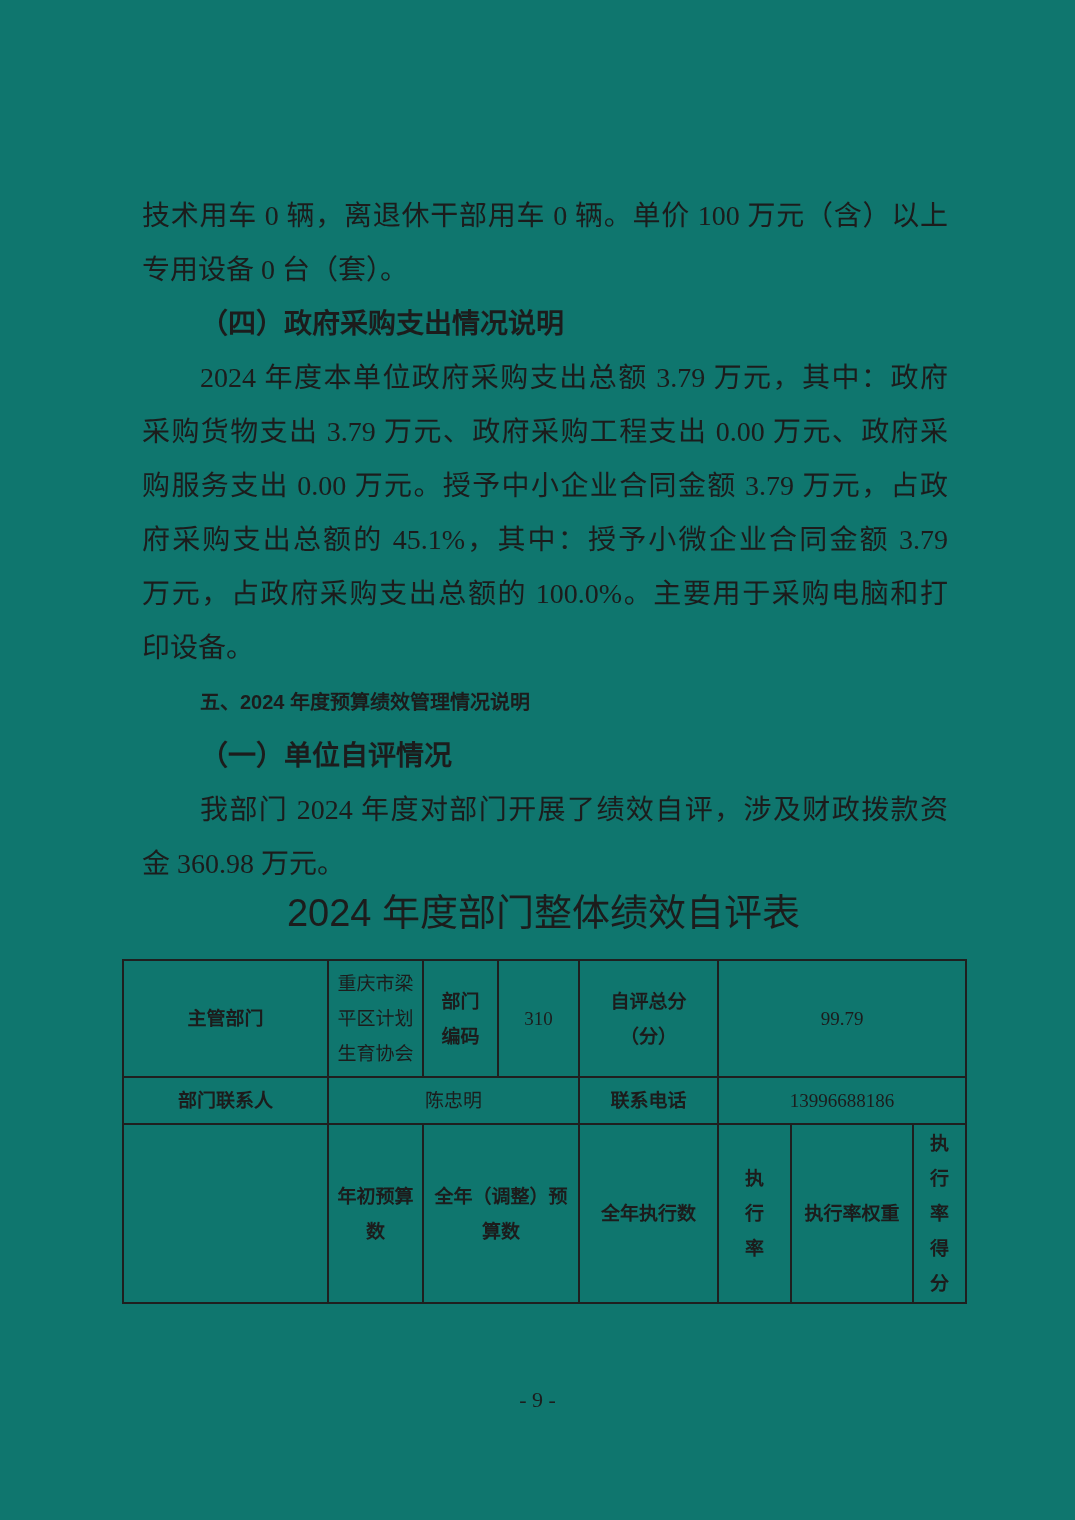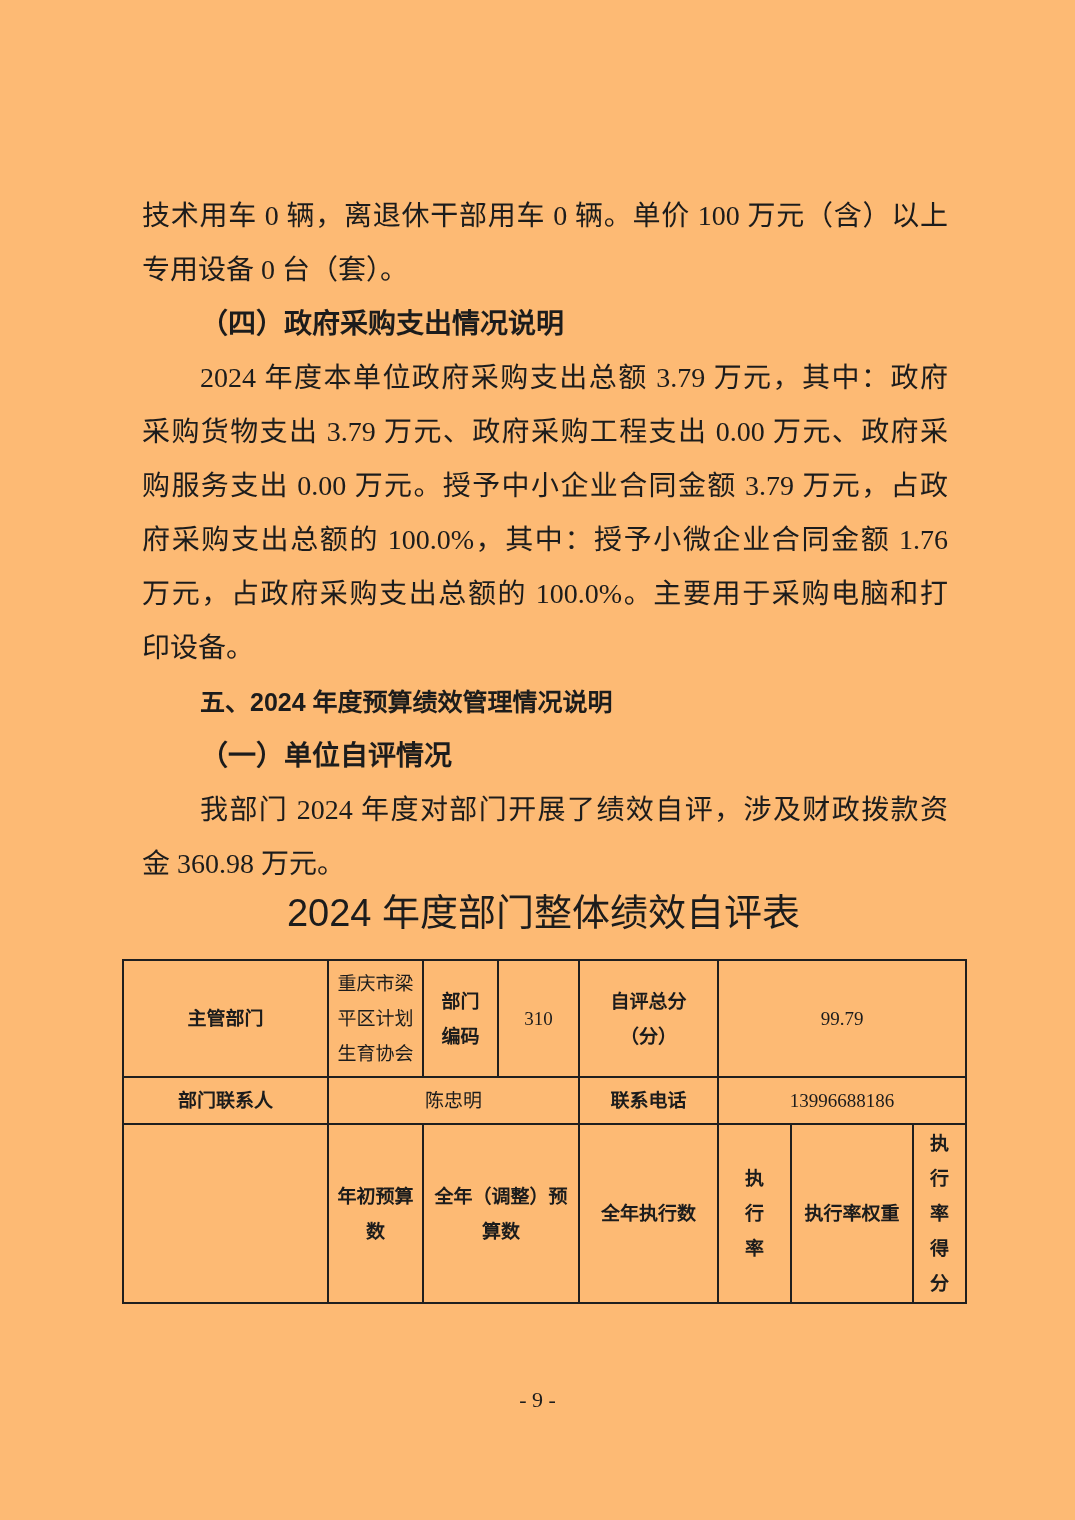--- a/index.html
+++ b/index.html
@@ -1,21 +1,21 @@
 <!DOCTYPE html>
 <html lang="zh-CN"><head>
 <meta charset="utf-8">
 <style>
   * { margin: 0; padding: 0; box-sizing: border-box; }
   html, body { background: #ffffff; }
   .page {
     position: relative;
     width: 1075px;
     height: 1520px;
-    background: #fdba74;
+    background: #0f766e;
     color: #1c1c1c;
     font-family: "Liberation Serif", "DejaVu Serif", serif;
     overflow: hidden;
   }
   
   .main-text {
     position: absolute;
     left: 142px;
     top: 189px;
     width: 806px;
@@ -31,21 +31,21 @@
     text-align: justify;
     text-align-last: justify;
   }
   .indent { text-indent: 58px; }
   .h-kai {                    
     font-weight: 700;
     font-family: "Liberation Serif", "DejaVu Serif", serif;
   }
   .h-hei {                    
     font-weight: 700;
-    font-size: 25px;
+    font-size: 20px;
     font-family: "Liberation Sans", "DejaVu Sans", sans-serif;
   }
   
   .table-title {
     position: absolute;
     left: 122px;
     top: 886px;
     width: 843px;
     height: 54px;
     line-height: 54px;
@@ -99,21 +99,21 @@
 
 <div class="page">
 
   <div class="main-text">
     <div class="tline jl">技术用车 0 辆，离退休干部用车 0 辆。单价 100 万元（含）以上</div>
     <div class="tline">专用设备 0 台（套）。</div>
     <div class="tline h-kai indent">（四）政府采购支出情况说明</div>
     <div class="tline jl indent">2024 年度本单位政府采购支出总额 3.79 万元，其中：政府</div>
     <div class="tline jl">采购货物支出 3.79 万元、政府采购工程支出 0.00 万元、政府采</div>
     <div class="tline jl">购服务支出 0.00 万元。授予中小企业合同金额 3.79 万元，占政</div>
-    <div class="tline jl">府采购支出总额的 100.0%，其中：授予小微企业合同金额 1.76</div>
+    <div class="tline jl">府采购支出总额的 45.1%，其中：授予小微企业合同金额 3.79</div>
     <div class="tline jl">万元，占政府采购支出总额的 100.0%。主要用于采购电脑和打</div>
     <div class="tline">印设备。</div>
     <div class="tline h-hei indent">五、2024 年度预算绩效管理情况说明</div>
     <div class="tline h-kai indent">（一）单位自评情况</div>
     <div class="tline jl indent">我部门 2024 年度对部门开展了绩效自评，涉及财政拨款资</div>
     <div class="tline">金 360.98 万元。</div>
   </div>
 
   <div class="table-title">2024 年度部门整体绩效自评表</div>
 

